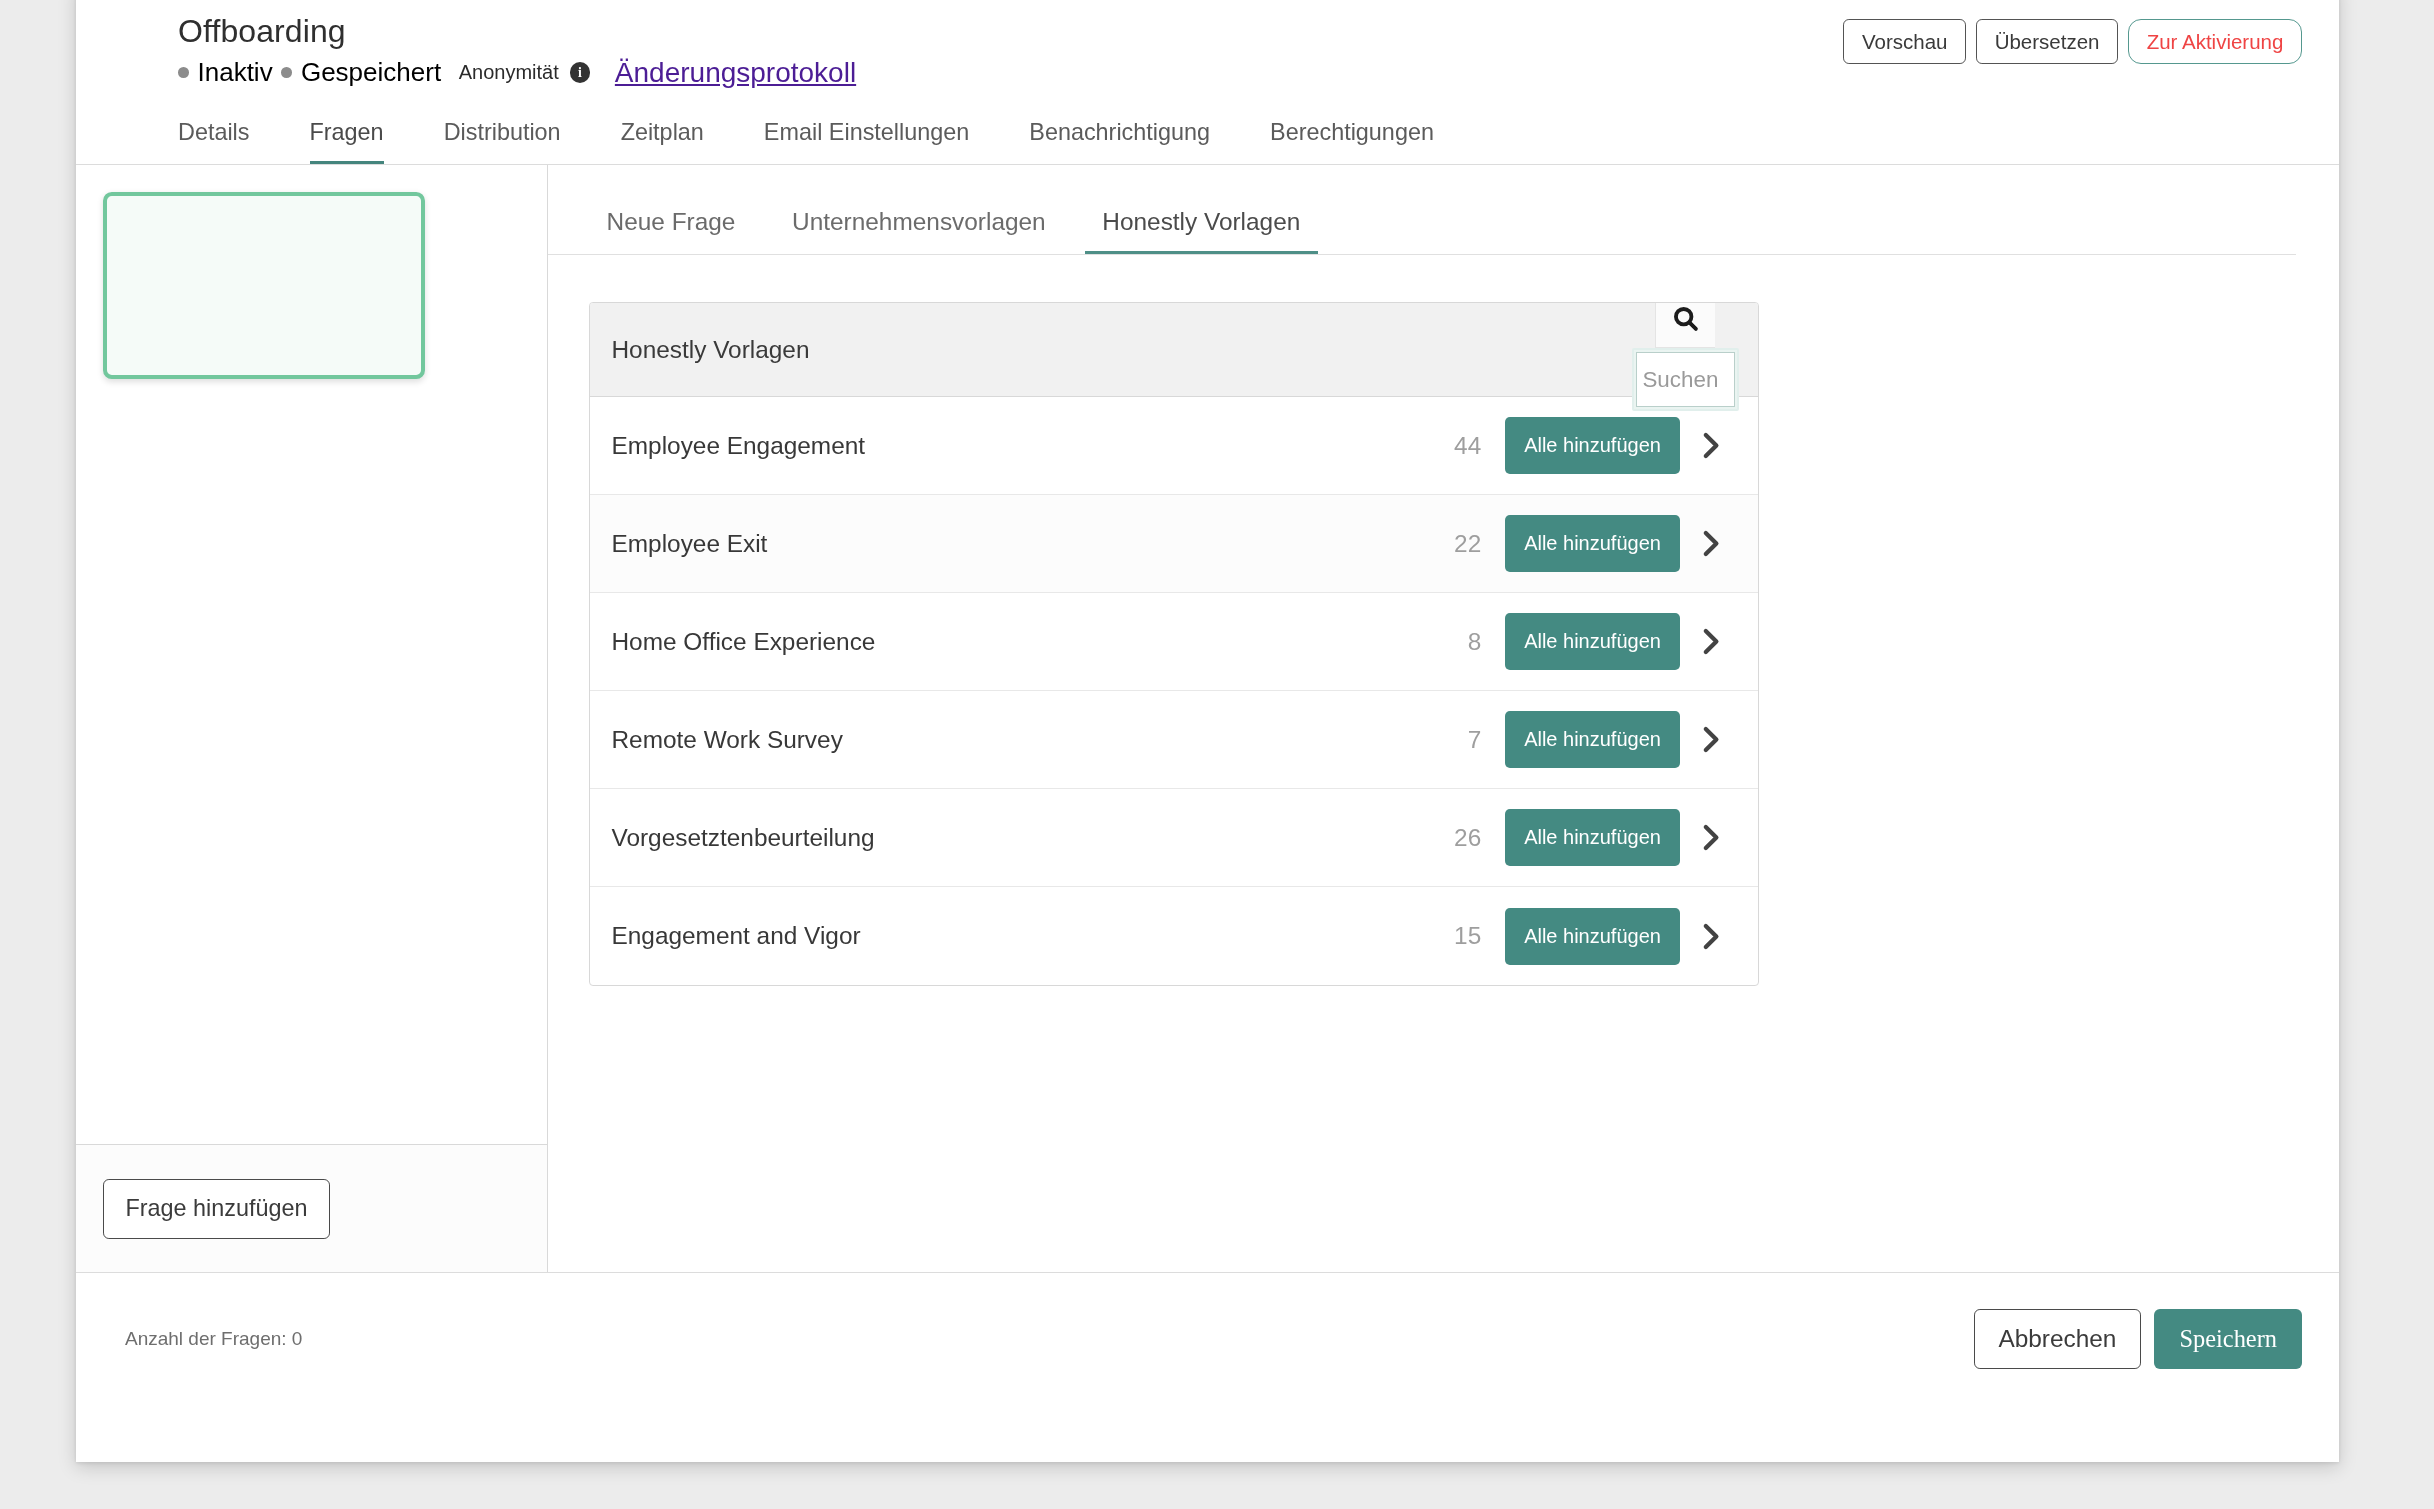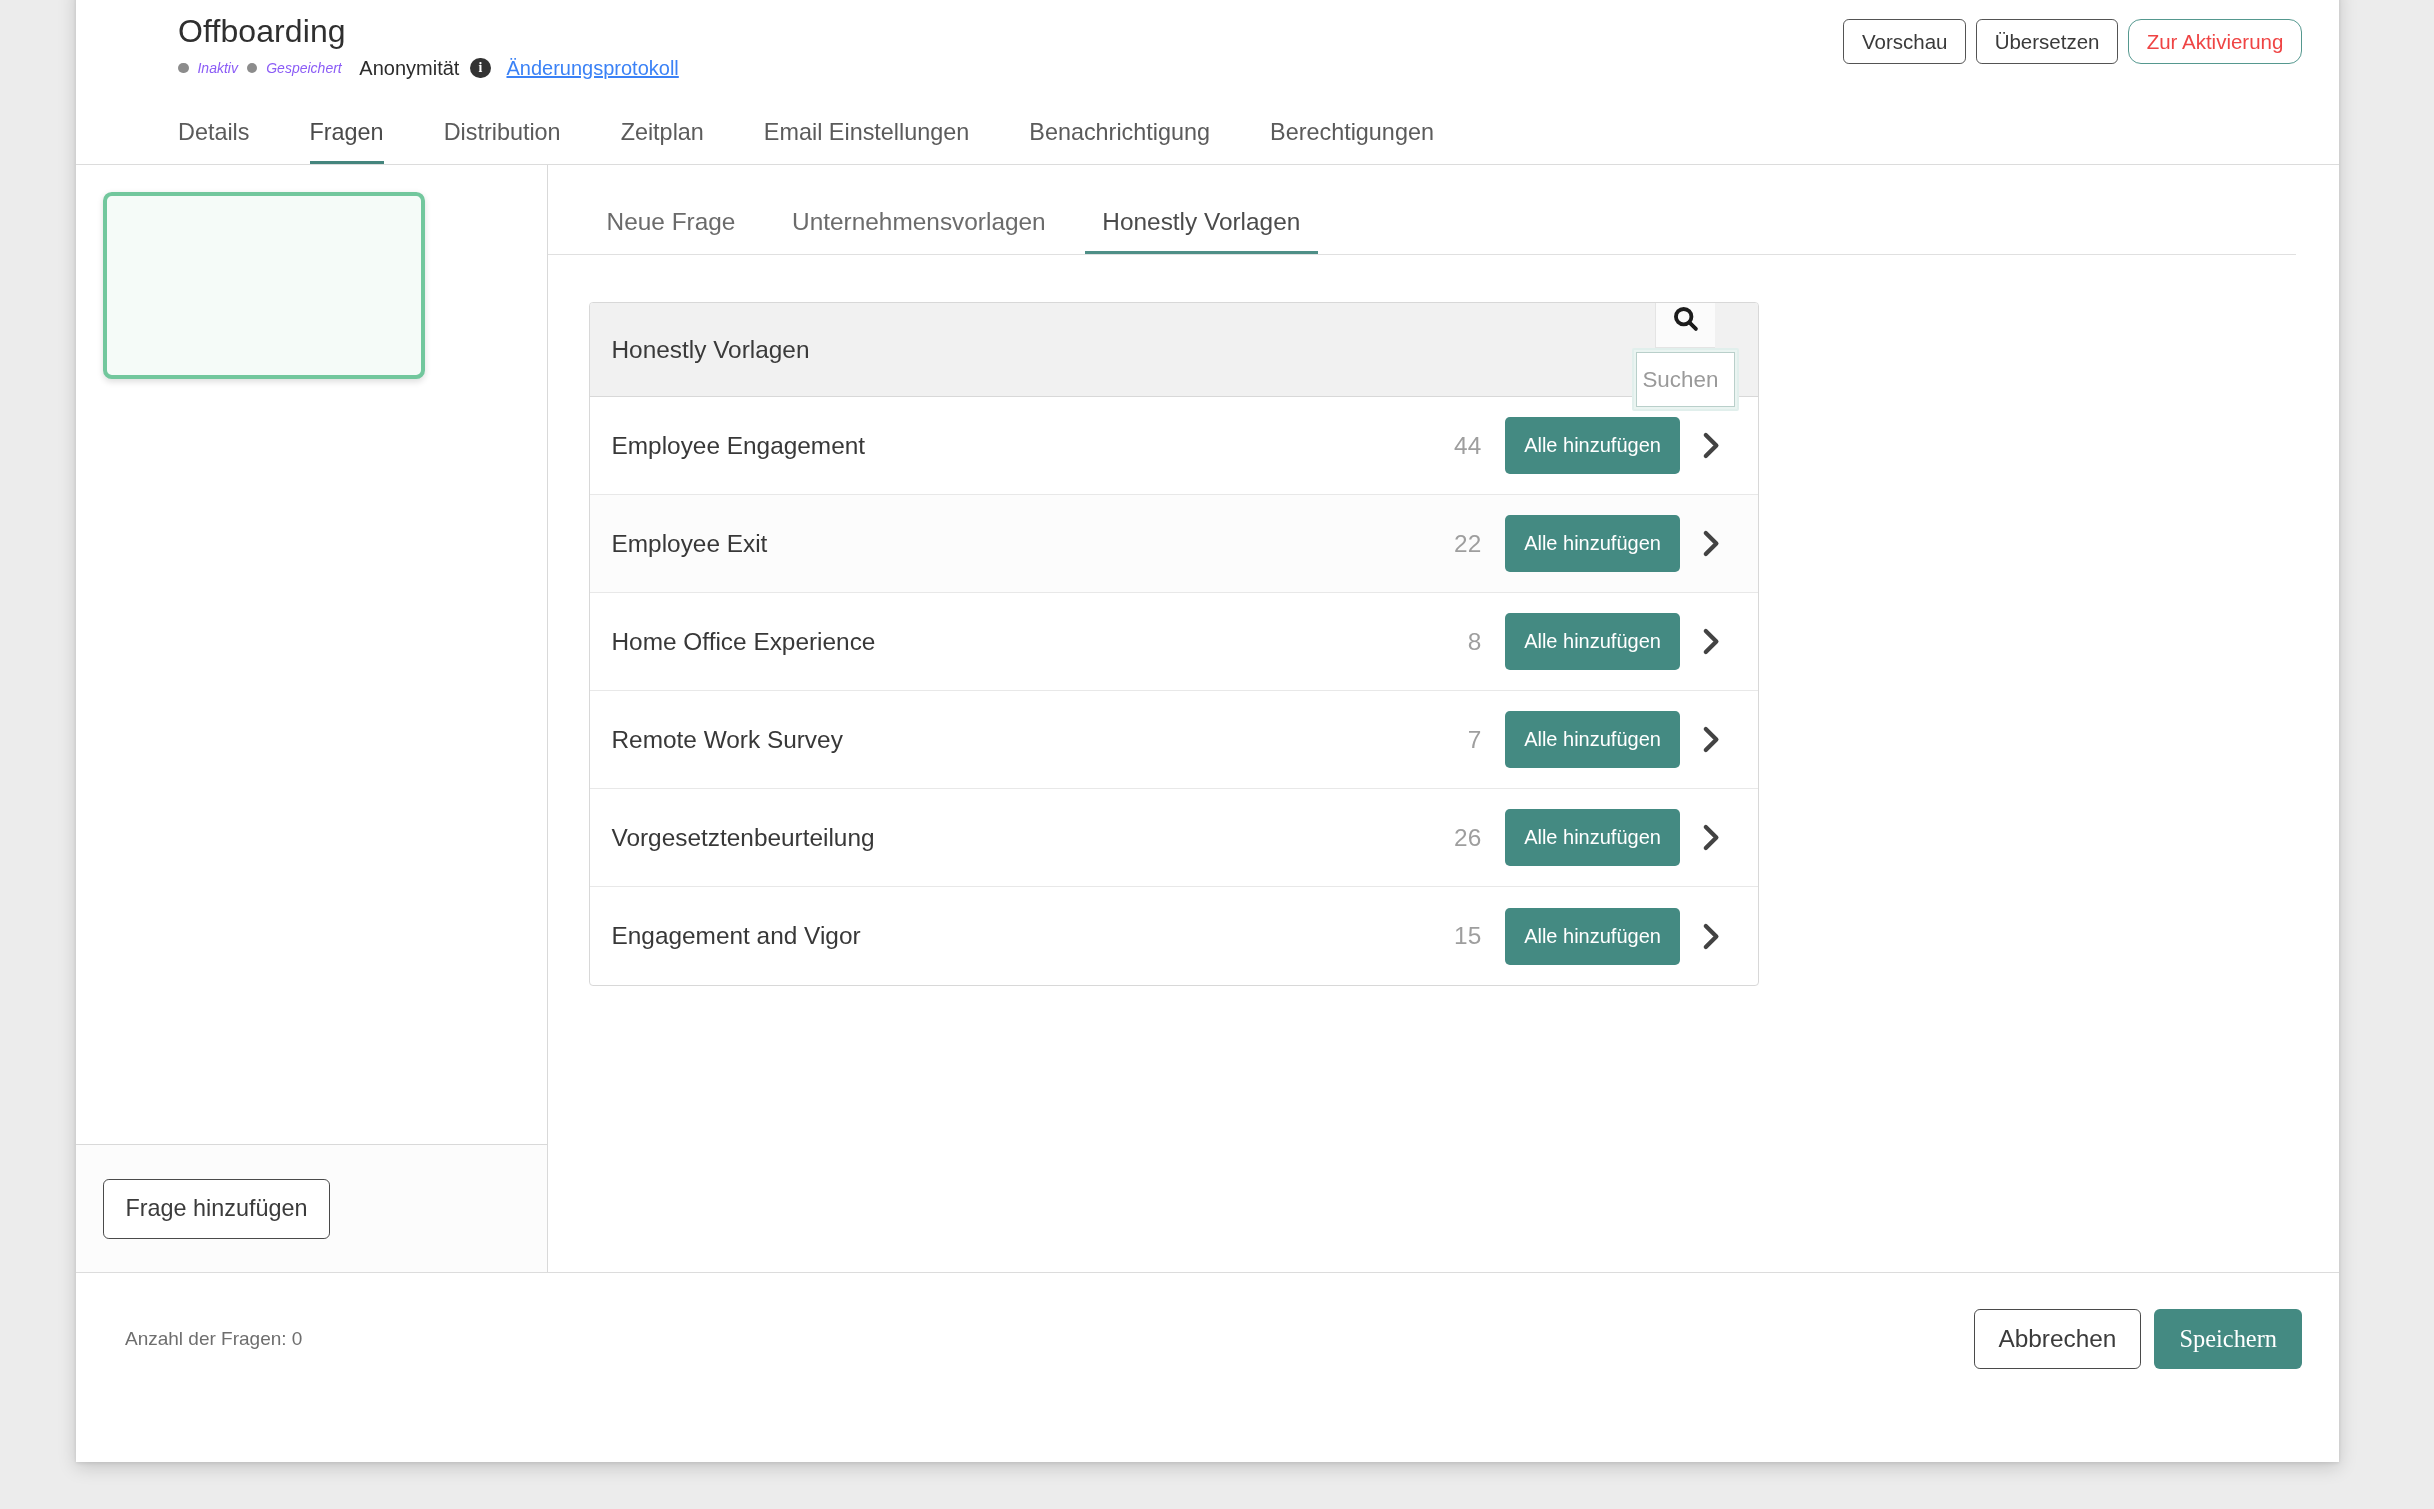--- a/index.html
+++ b/index.html
@@ -41,40 +41,40 @@
     gap: 8.8px;
     font-size: 19.5px;
   }
   .meta-dot {
     width: 10.7px; height: 10.7px;
     border-radius: 50%;
     background: #8c8c8c;
     display: inline-block;
     flex: 0 0 auto;
   }
-  .meta-muted { color: #8b5cf6; font-size: 14px; font-style: italic; }
+  .meta-muted { color: #000000; font-size: 26px; }
   .meta-strong { color: #2b2b2b; font-size: 20px; margin-left: 8.8px; }
   .info-badge {
     width: 20.5px; height: 20.5px;
     border-radius: 50%;
     background: #333333;
     color: #ffffff;
     font-size: 13.7px;
     font-weight: 700;
     display: inline-flex;
     align-items: center; justify-content: center;
     font-family: "Liberation Serif", serif;
     margin-left: 2px;
     flex: 0 0 auto;
   }
   #changelog-link {
-    color: #3b82f6;
-    font-size: 20px;
+    color: #4c1d95;
+    font-size: 28px;
     text-decoration: underline;
-    margin-left: 7px;
+    margin-left: 16px;
     cursor: pointer;
   }
 
   
   #header-actions {
     position: absolute;
     right: 37px; top: 37px;
     display: flex;
     gap: 10px;
   }

